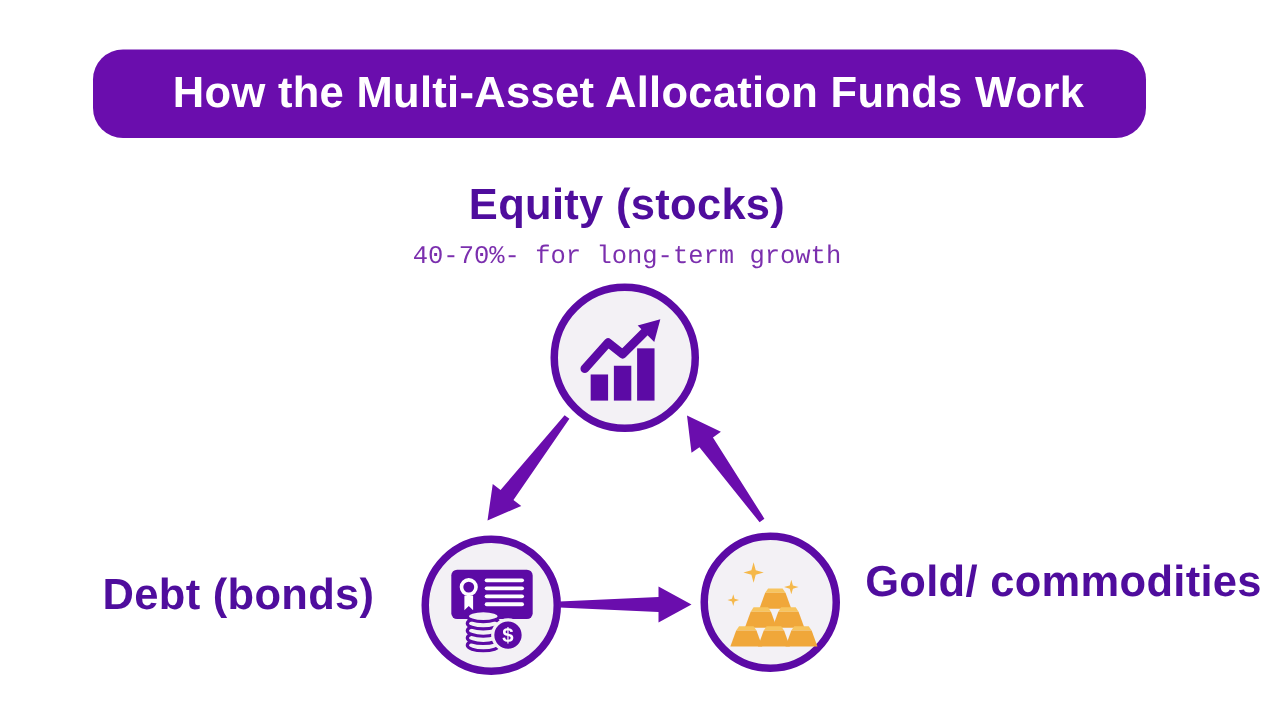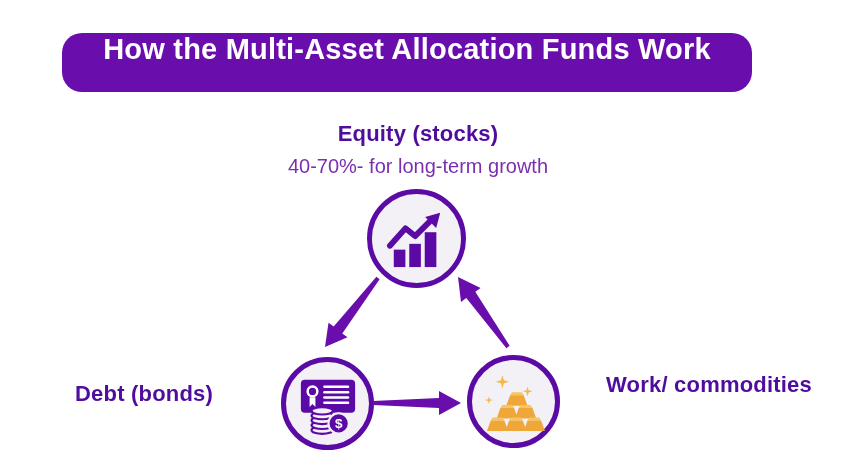--- a/index.html
+++ b/index.html
@@ -3,31 +3,31 @@
 <meta charset="utf-8">
 <style>
   html,body { margin:0; padding:0; background:#ffffff; }
   .stage {
     position:relative; width:855px; height:471px; background:#ffffff;
     font-family:"Liberation Sans", sans-serif; overflow:hidden;
   }
   .banner {
     position:absolute; left:62px; top:33px; width:690px; height:59px;
     background:var(--primary); border-radius:20px;
-    display:flex; justify-content:center;
+    display:flex; align-items:center; justify-content:center;padding-left:12px;
   }
   .banner-title {
     margin:0; color:var(--banner-text); font-size:29px; font-weight:bold;
     letter-spacing:0.2px; white-space:nowrap;
   }
   .label { position:absolute; text-align:center; }
-  .label .heading { font-size:22px; font-weight:bold; color:var(--heading); letter-spacing:0.2px; }
-  .label .subtitle { font-size:20px; color:var(--subtitle); margin-top:7px; line-height:1.28; }
+  .label .heading { font-size:29px; font-weight:bold; color:var(--heading); letter-spacing:0.2px; }
+  .label .subtitle { font-size:17px; color:var(--subtitle); margin-top:7px; line-height:1.28;font-family:Liberation Mono, monospace; }
   #label-equity { left:198px; top:121px; width:440px; }
-  #label-debt   { left:5px;   top:381px; width:278px; }
+  #label-debt   { left:20px;   top:381px; width:278px; }
   #label-gold   { left:566px; top:372px; width:286px; }
   .node {
     position:absolute; border-radius:50%; box-sizing:border-box;
     background:var(--circle-fill); border:5px solid var(--circle-border);
     display:flex; align-items:center; justify-content:center;
   }
   #node-equity { left:367px; top:189px; width:99px; height:99px; }
   #node-debt   { left:281px; top:357px; width:93px; height:93px; }
   #node-gold   { left:467px; top:355px; width:93px; height:93px; }
   .arrows { position:absolute; left:0; top:0; pointer-events:none; }
@@ -44,21 +44,21 @@
   <div class="label" id="label-equity">
     <div class="heading">Equity (stocks)</div>
     <div class="subtitle">40-70%- for long-term growth</div>
   </div>
 
   <div class="label" id="label-debt">
     <div class="heading">Debt (bonds)</div>
   </div>
 
   <div class="label" id="label-gold">
-    <div class="heading">Work/ commodities</div>
+    <div class="heading">Gold/ commodities</div>
   </div>
 
   <div class="node" id="node-equity">
     <svg width="62" height="60" viewBox="0 0 64 62">
       <rect x="8" y="42" width="12" height="18" style="fill:var(--icon)"></rect>
       <rect x="24" y="36" width="12" height="24" style="fill:var(--icon)"></rect>
       <rect x="40" y="24" width="12" height="36" style="fill:var(--icon)"></rect>
       <polyline points="4,38 20,20 30,28 45,13" fill="none" style="stroke:var(--icon)" stroke-width="6" stroke-linecap="round" stroke-linejoin="round"></polyline>
       <polygon points="56,4 51.8,19.6 40.4,8.2" style="fill:var(--icon)"></polygon>
     </svg>

